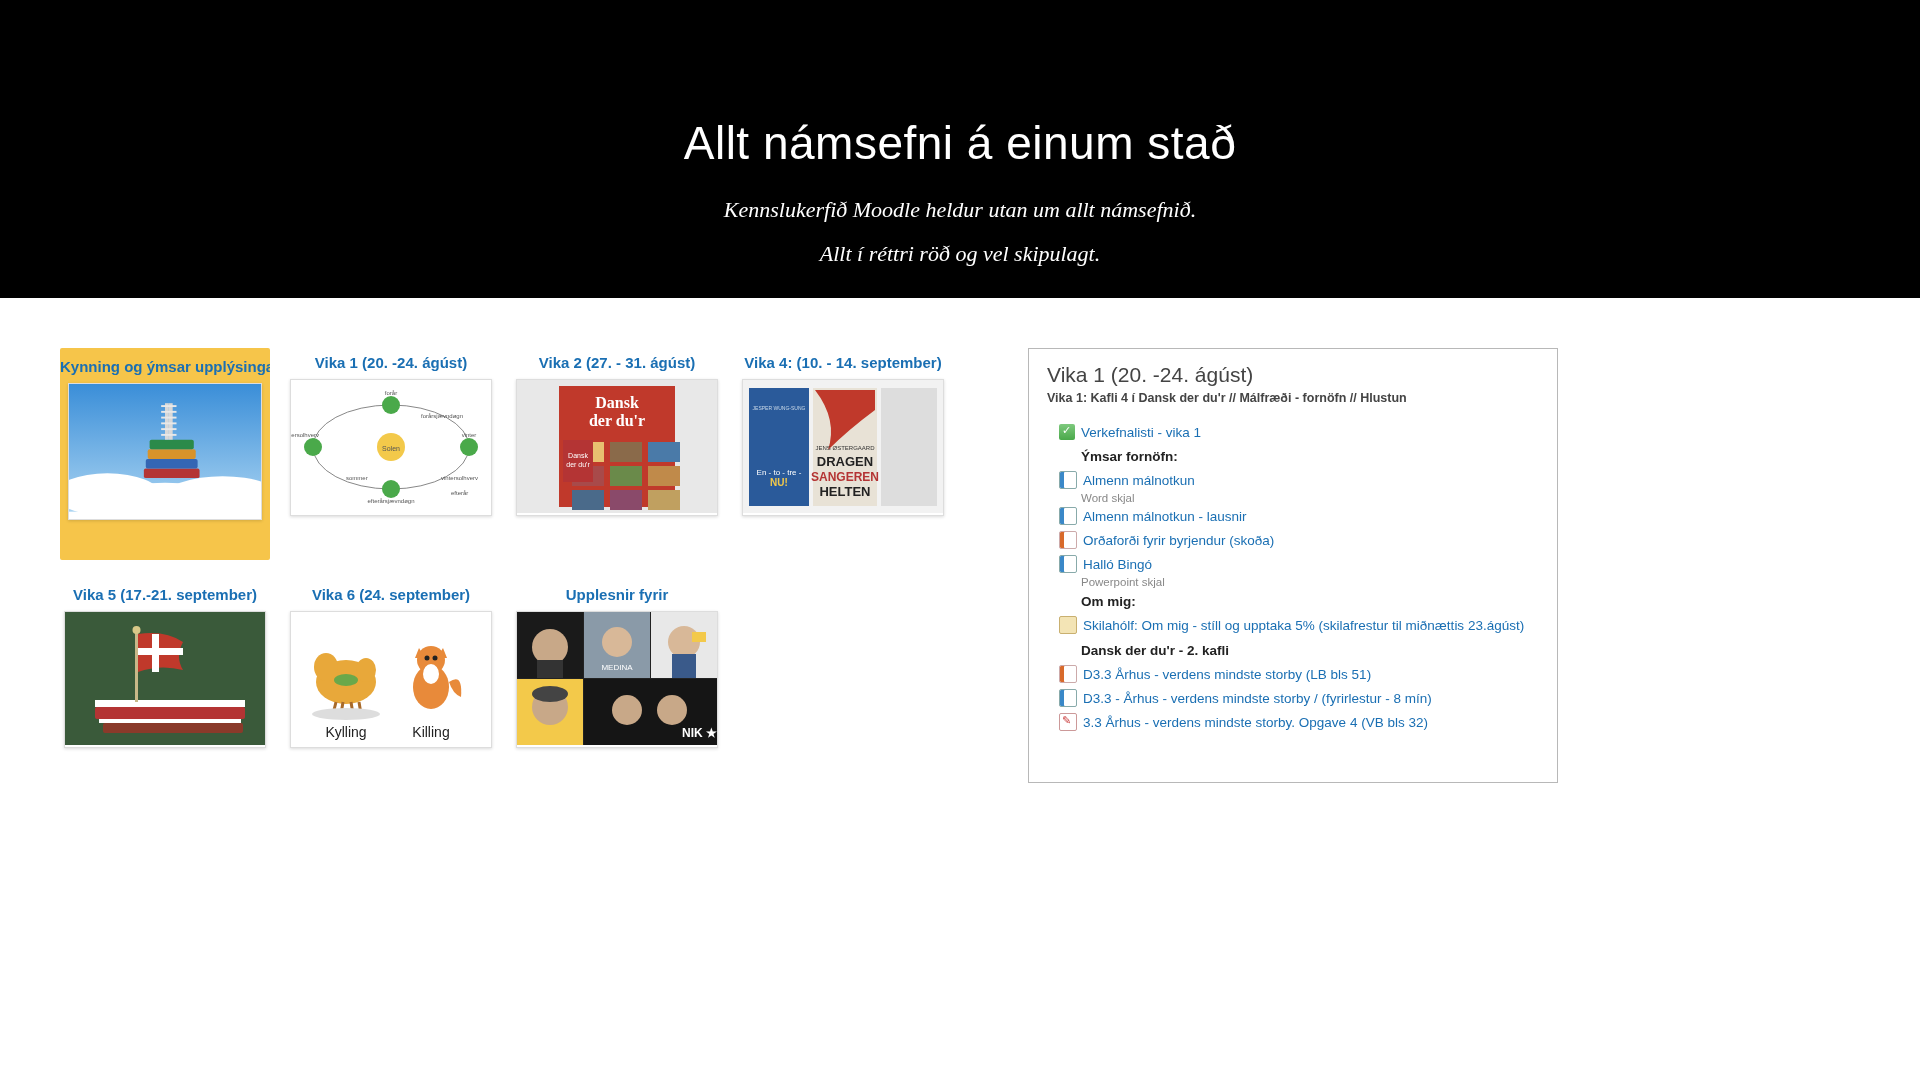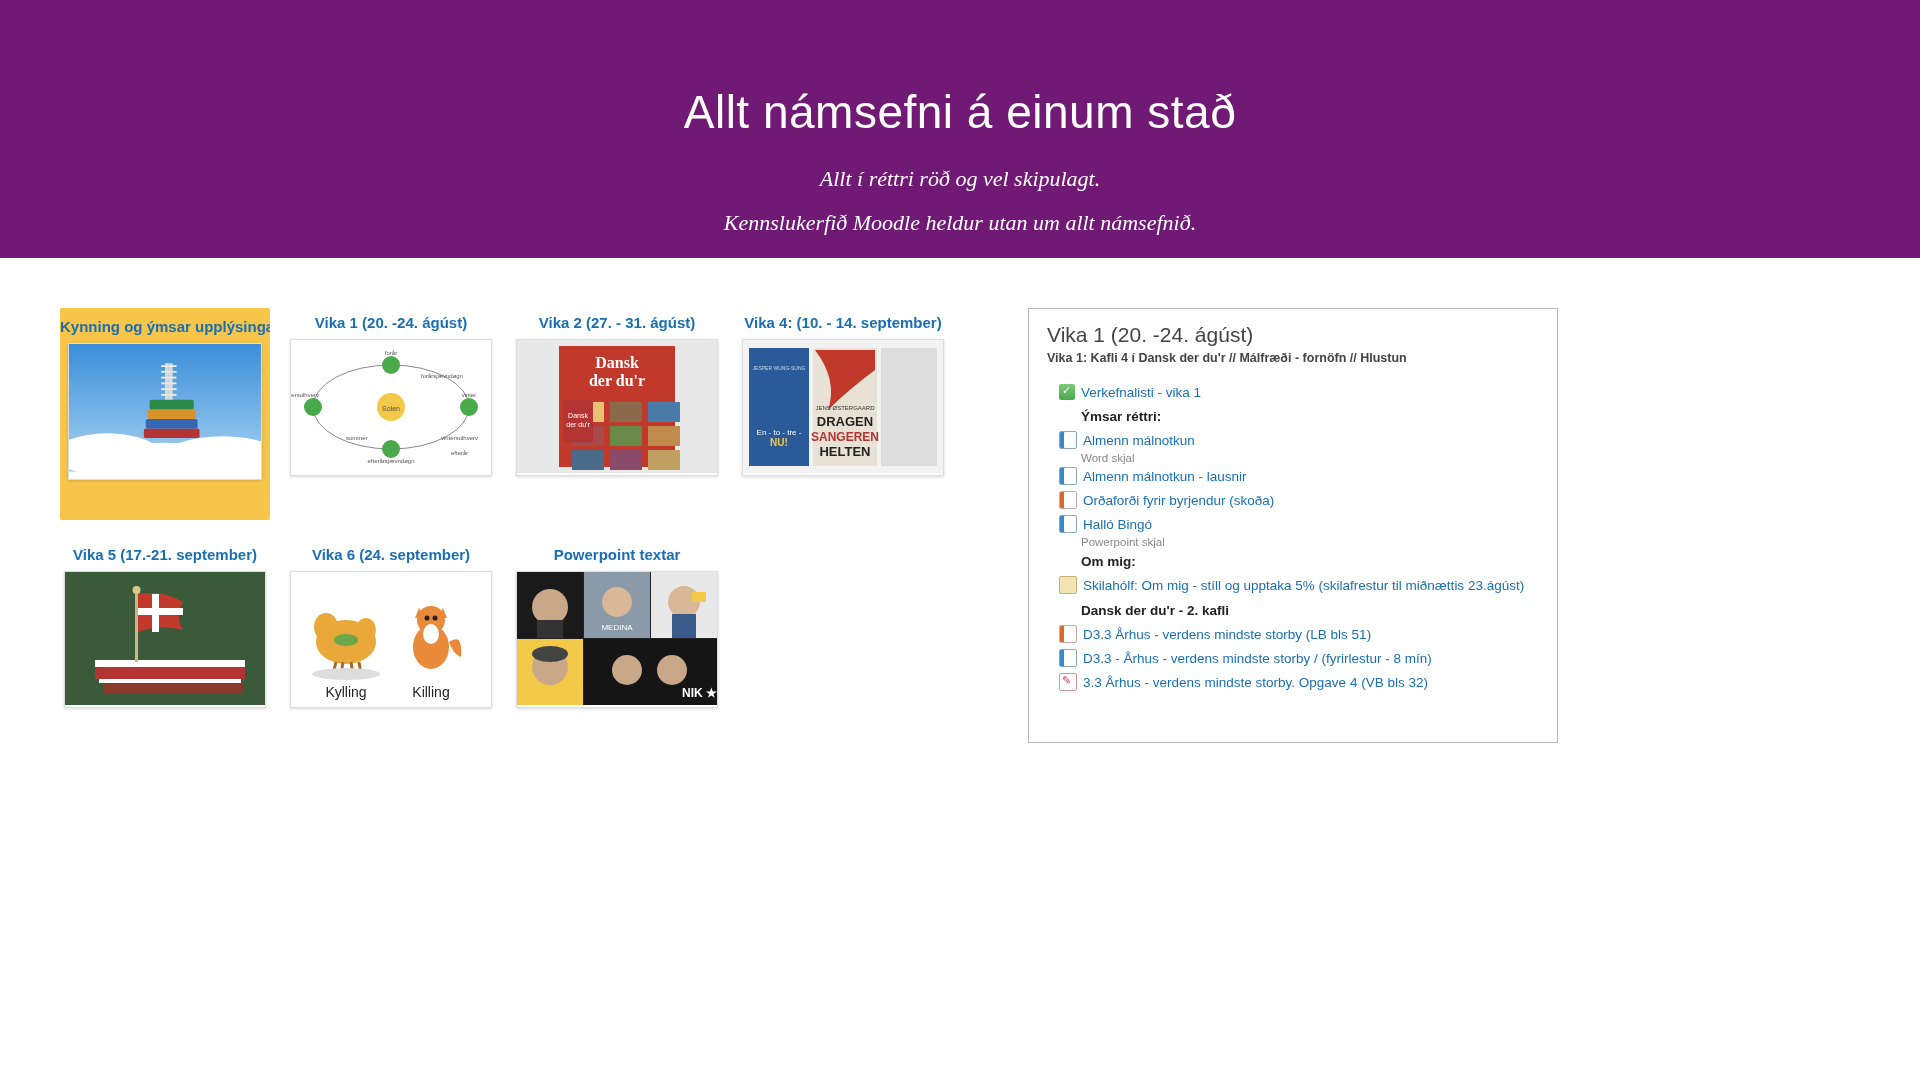--- a/index.html
+++ b/index.html
@@ -1,16 +1,16 @@
 <!DOCTYPE html>
 <html><head>
 <meta charset="utf-8">
 <style>
   html,body{margin:0;padding:0;width:1920px;height:1080px;font-family:Arial,Helvetica,sans-serif;background:#fff;overflow:hidden}
-  .hero{background:#701a75;height:258px;color:#fff;text-align:center;padding-top:85px;box-sizing:border-box}
+  .hero{background:#000000;height:298px;color:#fff;text-align:center;padding-top:116px;box-sizing:border-box}
   .hero h1{font-size:46px;font-weight:400;margin:0 0 18px 0;letter-spacing:.5px}
   .hero .sub{font-family:Georgia,'Times New Roman',serif;font-style:italic;font-size:22px;line-height:2.0}
   .body-row{display:flex;padding:50px 40px 0 60px;gap:80px}
   .grid{display:grid;grid-template-columns:repeat(4,210px);gap:20px 16px}
   .card{text-align:center;width:210px}
   .card-title{color:#1a6fb3;font-weight:700;font-size:15px;padding:6px 0 8px 0;white-space:nowrap;overflow:hidden}
   .card.active{background:#f6c54a;padding:0 0 4px 0;border-radius:2px}
   .card.active .card-title{color:#1a6fb3;padding-top:10px}
   .thumb{background:#fff;border:1px solid #ddd;box-shadow:0 1px 3px rgba(0,0,0,.15);height:135px;position:relative;overflow:hidden;margin:0 4px}
   .card.active .thumb{margin:0 8px}
@@ -35,22 +35,22 @@
   .ico-pencil::after{content:"✎";font-size:11px;position:absolute;left:2px;top:0;color:#c44}
   .indent1{padding-left:22px}
   .indent2{padding-left:44px}
 </style>
 </head>
 <body>
 
 <div class="hero">
   <h1>Allt námsefni á einum stað</h1>
   <div class="sub">
+    <div>Kennslukerfið Moodle heldur utan um allt námsefnið.</div>
     <div>Allt í réttri röð og vel skipulagt.</div>
-    <div>Kennslukerfið Moodle heldur utan um allt námsefnið.</div>
   </div>
 </div>
 
 <div class="body-row">
   <div class="grid" id="cards-grid">
       <div class="card active">
         <div class="card-title">Kynning og ýmsar upplýsingar</div>
         <div class="thumb">
           <svg viewBox="0 0 200 133">
       <defs>
@@ -178,21 +178,21 @@
       <ellipse cx="140" cy="62" rx="8" ry="10" fill="#fff"></ellipse>
       <circle cx="136" cy="46" r="2.5" fill="#222"></circle>
             <circle cx="144" cy="46" r="2.5" fill="#222"></circle>
       <path d="M158,70 Q172,60 170,85 Q162,82 158,70" fill="#e88a3a"></path>
       <text x="55" y="125" font-size="14" text-anchor="middle" fill="#222">Kylling</text>
       <text x="140" y="125" font-size="14" text-anchor="middle" fill="#222">Killing</text>
     </svg>
         </div>
       </div>
       <div class="card">
-        <div class="card-title">Powerpoint textar</div>
+        <div class="card-title">Upplesnir fyrir</div>
         <div class="thumb">
           <svg viewBox="0 0 200 133">
       <rect width="200" height="133" fill="#222"></rect>
       <rect x="0" y="0" width="66" height="66" fill="#1a1a1a"></rect>
             <circle cx="33" cy="35" r="18" fill="#c8a888"></circle>
             <rect x="20" y="48" width="26" height="18" fill="#333"></rect>
       <rect x="67" y="0" width="66" height="66" fill="#8a9aa8"></rect>
             <circle cx="100" cy="30" r="15" fill="#d8b898"></circle>
             <text x="100" y="58" font-size="8" text-anchor="middle" fill="#fff">MEDINA</text>
       <rect x="134" y="0" width="66" height="66" fill="#e8e8e8"></rect>
@@ -211,21 +211,21 @@
       </div>
     </div>
   <div class="panel">
     <h3>Vika 1 (20. -24. ágúst)</h3>
     <div class="crumb">Vika 1: Kafli 4 í Dansk der du'r // Málfræði - fornöfn // Hlustun</div>
     <ul id="panel-list">
         <li>
           <span class="ico ico-check"></span>
           <a href="#">Verkefnalisti - vika 1</a>
         </li>
-        <div class="plain">Ýmsar réttri:</div>
+        <div class="plain">Ýmsar fornöfn:</div>
         <li>
           <span class="ico ico-doc"></span>
           <a href="#">Almenn málnotkun</a>
         </li>
         <div class="muted">Word skjal</div>
         <li>
           <span class="ico ico-doc"></span>
           <a href="#">Almenn málnotkun - lausnir</a>
         </li>
         <li>

